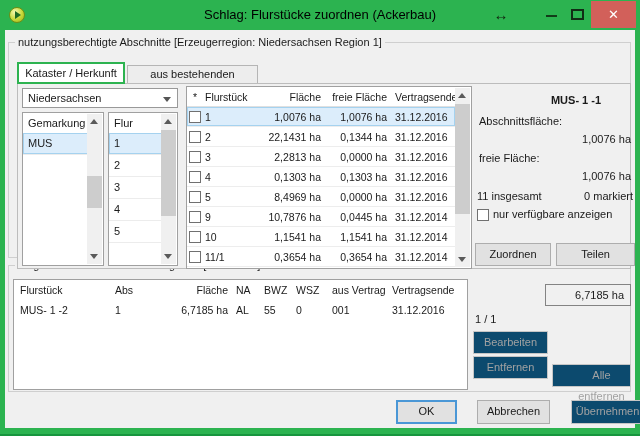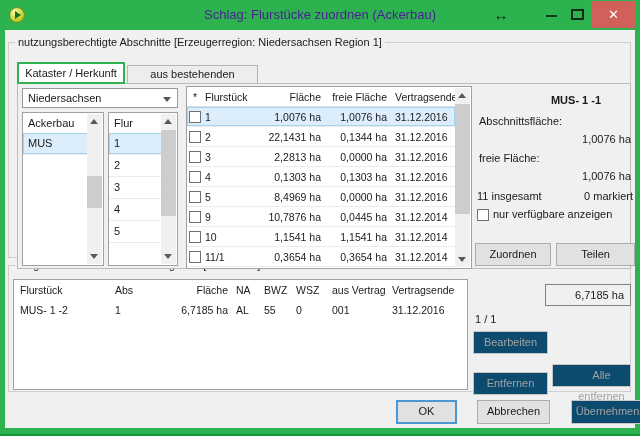--- a/index.html
+++ b/index.html
@@ -10,21 +10,21 @@
   .window::after { content:""; position:absolute; left:0; bottom:0; width:100%; height:2px; background:#17953d; }
 
   
   .titlebar { position: absolute; top:0; left:0; width:100%; height:30px; }
   .app-icon { position:absolute; left:9px; top:7px; width:16px; height:16px; border-radius:50%;
       background: radial-gradient(circle at 35% 30%, #f5f9b0, #c6d836 55%, #93b01c);
       border:1px solid #6f8e14; }
   .app-icon::after { content:""; position:absolute; left:5px; top:3px; width:0; height:0;
       border-top:4px solid transparent; border-bottom:4px solid transparent; border-left:6px solid #1e6b22; }
   .win-title { position:absolute; left:0; right:0; top:0; height:30px; line-height:30px;
-      text-align:center; font-size:13px; color:#4c1d95; }
+      text-align:center; font-size:13px; color:#000000; }
   .resize-glyph { position:absolute; left:488px; top:0; width:26px; height:30px; line-height:29px;
       text-align:center; font-size:15px; font-weight:bold; color:#12240f; }
   .min-glyph { position:absolute; left:546px; top:15px; width:11px; height:2px; background:#123c19; }
   .max-glyph { position:absolute; left:571px; top:9px; width:13px; height:11px; border:2px solid #112c15; }
   .close-btn { position:absolute; left:591px; top:1px; width:45px; height:27px; background:#d2605a;
       color:#fff; font-size:13px; font-weight:bold; text-align:center; line-height:27px; }
 
   
   .client { position:absolute; left:5px; right:5px; top:30px; bottom:8px; background:#f0f0f0; }
 
@@ -99,21 +99,21 @@
   .at-grid { display:grid; grid-template-columns:95px 55px 66px 28px 32px 36px 60px 1fr; align-items:center;
       height:20px; font-size:10.5px; white-space:nowrap; }
   .at-grid > div { padding-left:6px; }
   .at-grid .c-r { text-align:right; padding-left:0; padding-right:2px; }
 
   .sf-label { position:absolute; left:466px; top:23px;margin-top:48px; }
   .sf-value { position:absolute; left:536px; top:18px; width:86px; height:22px; background:#f0f0f0;
       border:1px solid #838383; text-align:right; line-height:20px; padding-right:6px; }
   .sf-page { position:absolute; left:466px; top:47px; }
   .b-bearbeiten { left:464px; top:65px; width:75px; }
-  .b-entfernen { left:464px; top:106px; width:75px; }
+  .b-entfernen { left:464px; top:90px; width:75px; }
   .b-alle { left:543px; top:98px; width:79px;padding-left:20px; }
 
   
   .b-ok { left:391px; top:370px; width:61px; height:24px; }
   .b-cancel { left:472px; top:370px; width:73px; height:24px; }
   .b-apply { left:566px; top:370px; width:73px; height:24px; }
 </style>
 </head>
 <body>
 
@@ -137,21 +137,21 @@
       <div class="tab-inactive">aus bestehenden Schlägen</div>
 
       <div class="tab-panel">
 
         <div class="combo">
           <span>Niedersachsen</span>
           <span class="combo-arrow"></span>
         </div>
 
         <div class="listbox lb-gemarkung">
-          <div class="lb-header">Ackerbau</div>
+          <div class="lb-header">Gemarkung</div>
           <div class="lb-item selected-blue" style="width:65px;">MUS</div>
           <div class="vscroll">
             <span class="sb-btn sb-up">
                 <i></i>
               </span>
             <span class="sb-thumb" style="top:62px;height:32px;"></span>
             <span class="sb-btn sb-down">
                 <i></i>
               </span>
           </div>

